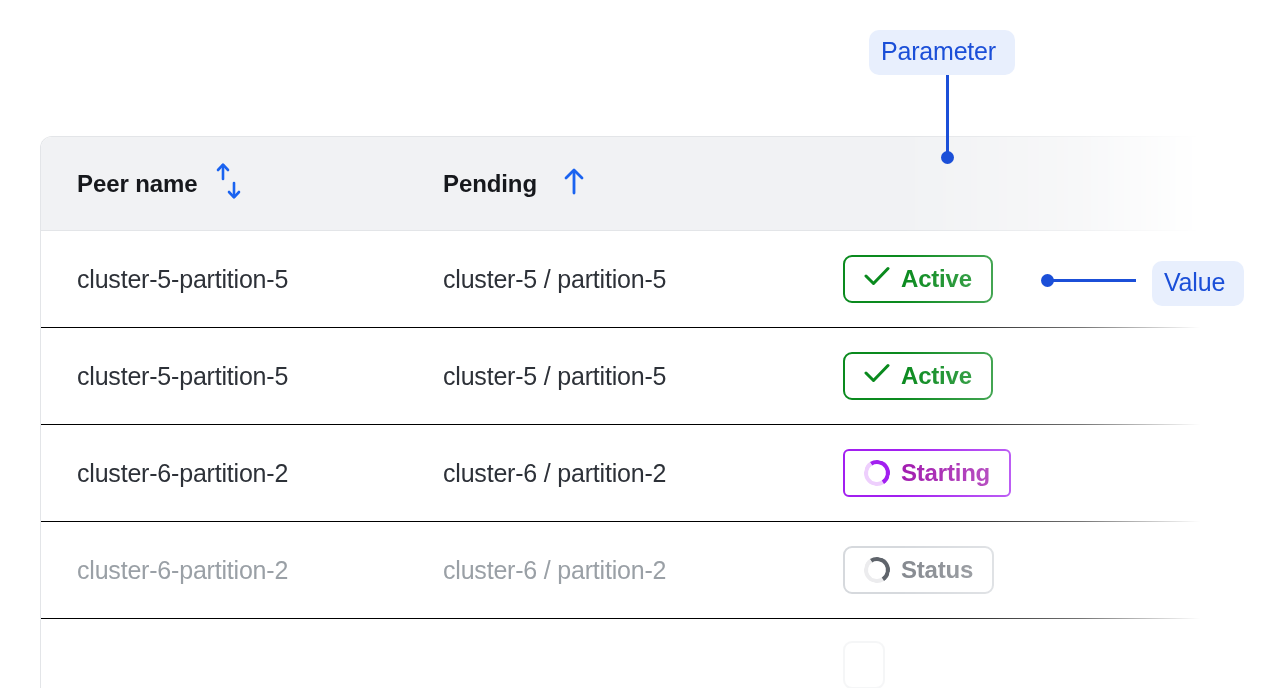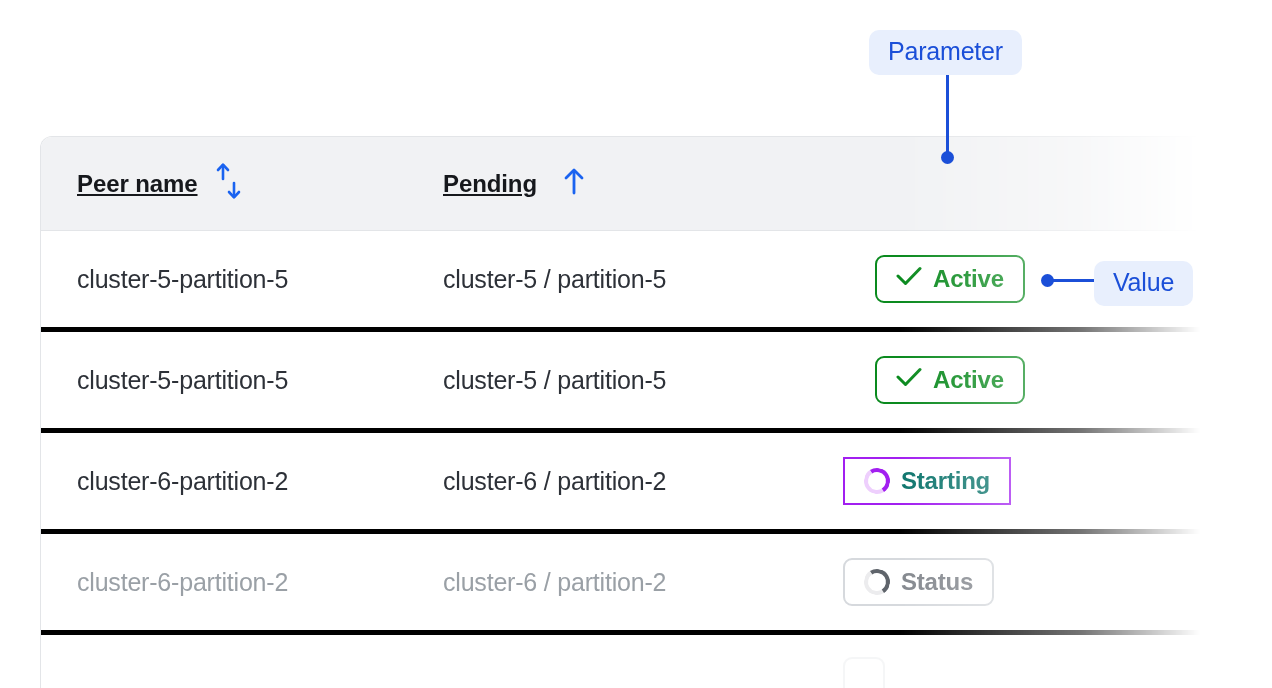--- a/index.html
+++ b/index.html
@@ -45,21 +45,21 @@
   .thead {
     height: 93px;
     background: #f1f2f4;
     border-bottom: 1px solid #e3e5e8;
     display: flex;
     align-items: center;
   }
 
   .row {
     height: 96px;
-    border-bottom: 5px solid #000000;
+    border-bottom: 1px solid #000000;
     display: flex;
     align-items: center;
     background: #fff;
   }
   .row.muted .cell-text { color: #9aa0a6; }
   .row.ghost { opacity: 0.22; }
 
   .cell {
     flex: 0 0 auto;
     box-sizing: border-box;
@@ -68,21 +68,20 @@
   .col-partition { width: 400px; }
   .col-status    { width: 360px; }
 
   .th-label {
     font-size: 24px;
     font-weight: 700;
     color: #16181c;
     letter-spacing: -0.1px;
     display: inline-block;
     vertical-align: middle;
-    text-decoration: underline;
   }
   .sort-icon {
     display: inline-block;
     vertical-align: middle;
     margin-left: 13px;
     position: relative;
     top: -1px;
   }
   .sort-icon.single { margin-left: 20px; }
 
@@ -102,22 +101,22 @@
     border-radius: 9px;
     padding: 0 19px;
     height: 48px;
     box-sizing: border-box;
     font-size: 24px;
     font-weight: 600;
     letter-spacing: -0.2px;
     background: #fff;
     white-space: nowrap;
   }
-  .badge.active  { border-color: #0a8a1e; color: #0a8a1e; margin-left: 32px; }
-  .badge.starting{ border-color: #a21ff0; color: #0f766e; border-radius: 0; }
+  .badge.active  { border-color: #0a8a1e; color: #0a8a1e; }
+  .badge.starting{ border-color: #a21ff0; color: #a21caf; border-radius: 6px; }
   .badge.pending { border-color: #d6d9dd; color: #85898f; }
 
   .spinner {
     width: 26px; height: 26px;
     border-radius: 50%;
     box-sizing: border-box;
     flex: 0 0 auto;
   }
   .spinner.purple {
     border: 4px solid #eecffd;
@@ -134,26 +133,26 @@
 
   
   .callout {
     position: absolute;
     background: #e8effd;
     color: #1b4fd8;
     font-size: 25px;
     font-weight: 500;
     letter-spacing: -0.2px;
     border-radius: 10px;
-    padding: 9px 19px 11px 19px;
+    padding: 9px 19px 11px 12px;
     line-height: 1;
     white-space: nowrap;
   }
   #callout-parameter { left: 869px; top: 30px; }
-  #callout-value     { left: 1094px; top: 261px; }
+  #callout-value     { left: 1152px; top: 261px; }
 
   .leader-line {
     position: absolute;
     background: #1b4fd8;
   }
   #leader-parameter-line { left: 946px; top: 74px; width: 3px; height: 84px; }
   #leader-value-line     { left: 1050px; top: 279px; width: 86px; height: 3px; }
 
   .leader-dot {
     position: absolute;

